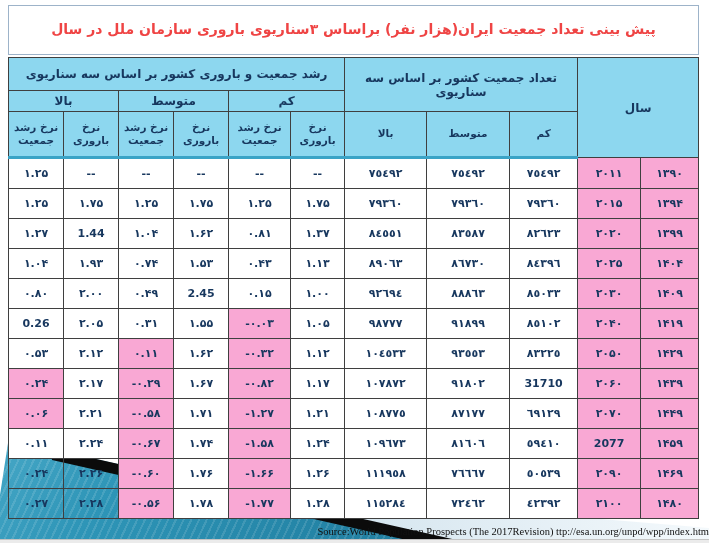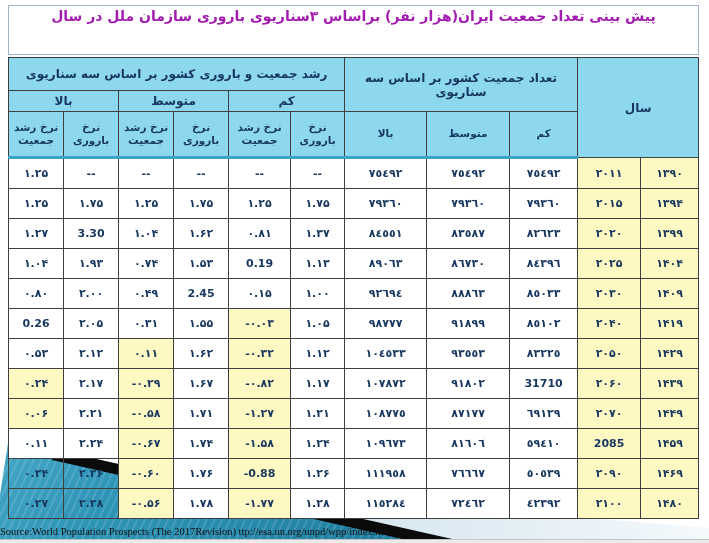--- a/index.html
+++ b/index.html
@@ -23,48 +23,48 @@
   }
   .sw-black{
     z-index:1;
     clip-path:polygon(52px 449px,470px 543px,420px 543px,52px 460px);
     background:#0b0b0b;
   }
   
   .title-box{
     position:absolute;left:8px;top:5px;width:689px;height:48px;z-index:2;
     background:#fff;border:1px solid #9db3c9;
-    display:flex;flex-direction:row;justify-content:center;
+    display:flex;flex-direction:column;justify-content:center;
     text-align:center;direction:rtl;
-    color:#a21caf;font-weight:bold;font-size:14px;line-height:1.55;
+    color:#ef4444;font-weight:bold;font-size:14px;line-height:1.55;
   }
   
   table.pop{
     position:absolute;left:8px;top:57px;width:691px;z-index:2;
     border-collapse:collapse;table-layout:fixed;
   }
   .pop th,.pop td{
     border:1px solid #3f3f3f;text-align:center;vertical-align:middle;
     color:#17375e;font-weight:bold;padding:0 1px;overflow:hidden;
   }
   .pop thead th{background:#8dd7ef;direction:rtl;}
   .pop tr.hA th{height:32px;font-size:12px;margin-top:11px;}
   .pop tr.hB th{height:20px;font-size:12px;}
   .pop tr.hC th{height:44px;font-size:10.5px;line-height:1.25;}
   .pop tr.hC th{border-bottom:3px solid #3aa3c6;}
   .pop td{
     height:29px;font-size:11px;background:#ffffff;
     direction:ltr;unicode-bidi:embed;
   }
-  .pop td.yl{background:#fef9c3;}
+  .pop td.yl{background:#f9a8d4;}
   .pop td.tp{background:transparent;}
   
   .source{
     position:absolute;left:0;right:0;top:526px;z-index:3;
-    text-align:left;font-family:"Liberation Serif",serif;
+    text-align:right;font-family:"Liberation Serif",serif;
     font-size:10.5px;color:#111;white-space:nowrap;
   }
   .bottom-strip{
     position:absolute;left:0;right:0;bottom:0;height:3px;z-index:4;
     background:#ebebeb;border-top:1px solid #c4c4c4;
   }
 </style>
 </head>
 <body>
 
@@ -145,31 +145,31 @@
         <tr>
           <td class="yl">۱۳۹۹</td>
           <td class="yl">۲۰۲۰</td>
           <td>٨٢٦٢٣</td>
           <td>٨٣٥٨٧</td>
           <td>٨٤٥٥١</td>
           <td>۱.۳۷</td>
           <td>۰.۸۱</td>
           <td>۱.۶۲</td>
           <td>۱.۰۴</td>
-          <td>3.30</td>
+          <td>1.44</td>
           <td>۱.۲۷</td>
         </tr>
         <tr>
           <td class="yl">۱۴۰۴</td>
           <td class="yl">۲۰۲۵</td>
           <td>٨٤٣٩٦</td>
           <td>٨٦٧٣٠</td>
           <td>٨٩٠٦٣</td>
           <td>۱.۱۳</td>
-          <td>0.19</td>
+          <td>۰.۴۳</td>
           <td>۱.۵۳</td>
           <td>۰.۷۴</td>
           <td>۱.۹۳</td>
           <td>۱.۰۴</td>
         </tr>
         <tr>
           <td class="yl">۱۴۰۹</td>
           <td class="yl">۲۰۳۰</td>
           <td>٨٥٠٣٣</td>
           <td>٨٨٨٦٣</td>
@@ -228,39 +228,39 @@
           <td>١٠٨٧٧٥</td>
           <td>۱.۲۱</td>
           <td class="yl">-۱.۲۷</td>
           <td>۱.۷۱</td>
           <td class="yl">-۰.۵۸</td>
           <td>۲.۲۱</td>
           <td class="yl">۰.۰۶</td>
         </tr>
         <tr>
           <td class="yl">۱۴۵۹</td>
-          <td class="yl">2085</td>
+          <td class="yl">2077</td>
           <td>٥٩٤١٠</td>
           <td>٨١٦٠٦</td>
           <td>١٠٩٦٧٣</td>
           <td>۱.۲۴</td>
           <td class="yl">-۱.۵۸</td>
           <td>۱.۷۴</td>
           <td class="yl">-۰.۶۷</td>
           <td>۲.۲۴</td>
           <td>۰.۱۱</td>
         </tr>
         <tr>
           <td class="yl">۱۴۶۹</td>
           <td class="yl">۲۰۹۰</td>
           <td>٥٠٥٣٩</td>
           <td>٧٦٦٦٧</td>
           <td>١١١٩٥٨</td>
           <td>۱.۲۶</td>
-          <td class="yl">-0.88</td>
+          <td class="yl">-۱.۶۶</td>
           <td>۱.۷۶</td>
           <td class="yl">-۰.۶۰</td>
           <td class="tp">۲.۲۶</td>
           <td class="tp">۰.۲۴</td>
         </tr>
         <tr>
           <td class="yl">۱۴۸۰</td>
           <td class="yl">۲۱۰۰</td>
           <td>٤٢٣٩٢</td>
           <td>٧٢٤٦٢</td>

